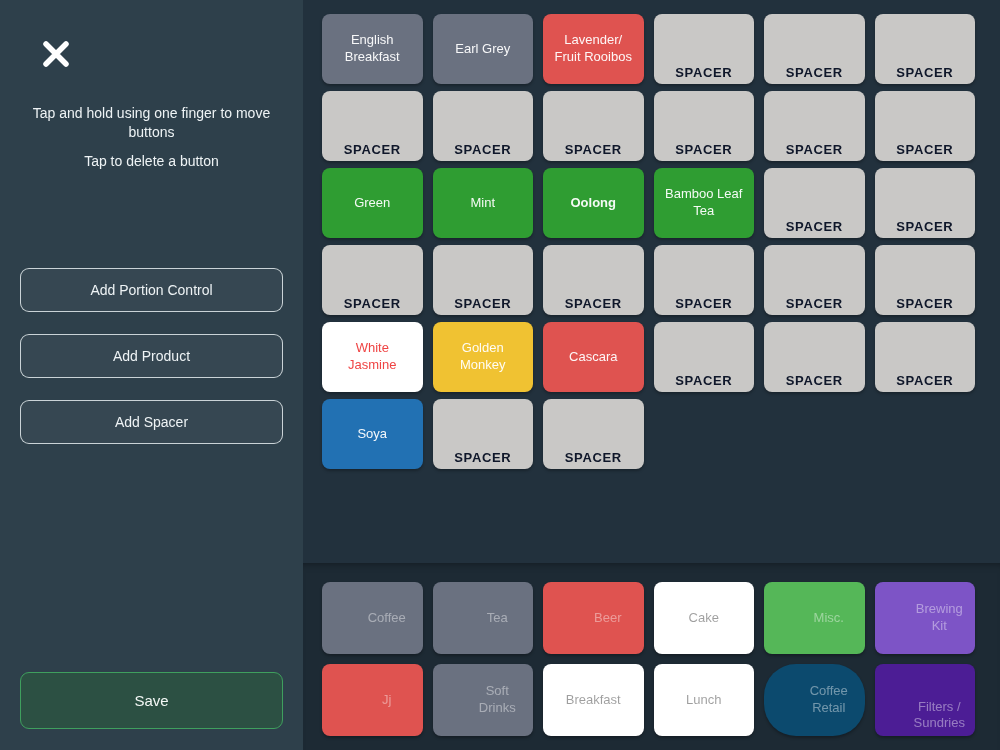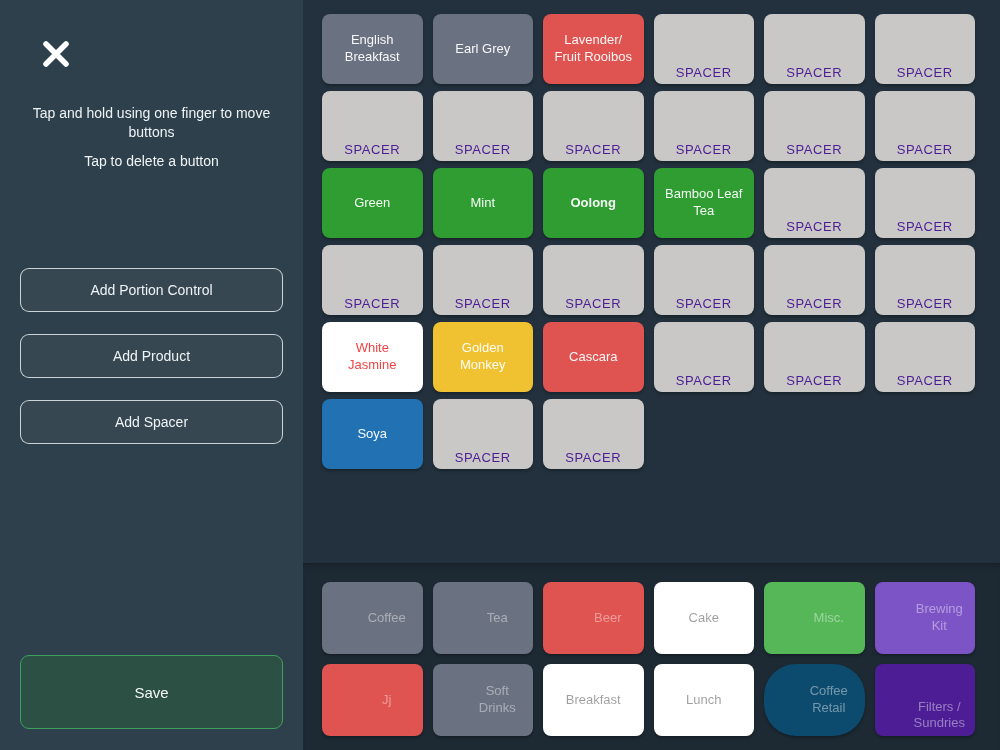--- a/index.html
+++ b/index.html
@@ -27,21 +27,21 @@
     position:absolute;top:268px;left:20px;right:20px;
     display:flex;flex-direction:column;gap:22px;
   }
   .side-btn{
     height:44px;border:1.5px solid rgba(229,236,239,.85);border-radius:9px;
     background:rgba(255,255,255,.04);color:#eef3f5;font-size:14px;
     display:flex;align-items:center;justify-content:center;cursor:pointer;
     box-sizing:border-box;
   }
   .save-btn{
-    position:absolute;bottom:21px;left:20px;right:20px;height:74px;
+    position:absolute;bottom:21px;left:20px;right:20px;height:57px;
     background:var(--save-bg);border:1.5px solid var(--save-border);
     border-radius:9px;color:#f4f8f6;font-size:15px;
     display:flex;align-items:center;justify-content:center;cursor:pointer;
     box-sizing:border-box;
   }
   
   .main{
     position:absolute;left:303px;top:0;right:0;height:750px;
     background:var(--main-bg);
   }
@@ -58,21 +58,21 @@
   .catbar .grid{grid-auto-rows:72px;row-gap:10px;padding-top:19px;}
   
   .btn{
     border-radius:8px;display:flex;align-items:center;justify-content:center;
     text-align:center;padding:4px 8px;box-sizing:border-box;cursor:pointer;
     font-size:13px;box-shadow:0 2px 3px rgba(0,0,0,.28);
   }
   .btn .lbl{line-height:1.28;}
   .light-text .lbl{color:rgba(255,255,255,.95);}
   .dark-text .lbl{color:#ef4444;}
-  .spacer-text .lbl{font-weight:400;letter-spacing:.6px;color:#4c1d95;margin-top:48px;}
+  .spacer-text .lbl{font-weight:700;letter-spacing:.6px;color:#0f172a;margin-top:48px;}
   .dim.light-text .lbl{color:rgba(255,255,255,.42);margin-left:29px;}
   .dim.dark-text .lbl{color:rgba(0,0,0,.38);}
 </style>
 </head>
 <body>
 
 <div class="sidebar">
   <div class="close-btn">
     <svg width="34" height="34" viewBox="0 0 34 34">
       <path d="M7 7 L27 27 M27 7 L7 27" stroke="#ffffff" stroke-width="5.5" stroke-linecap="round" fill="none"></path>

